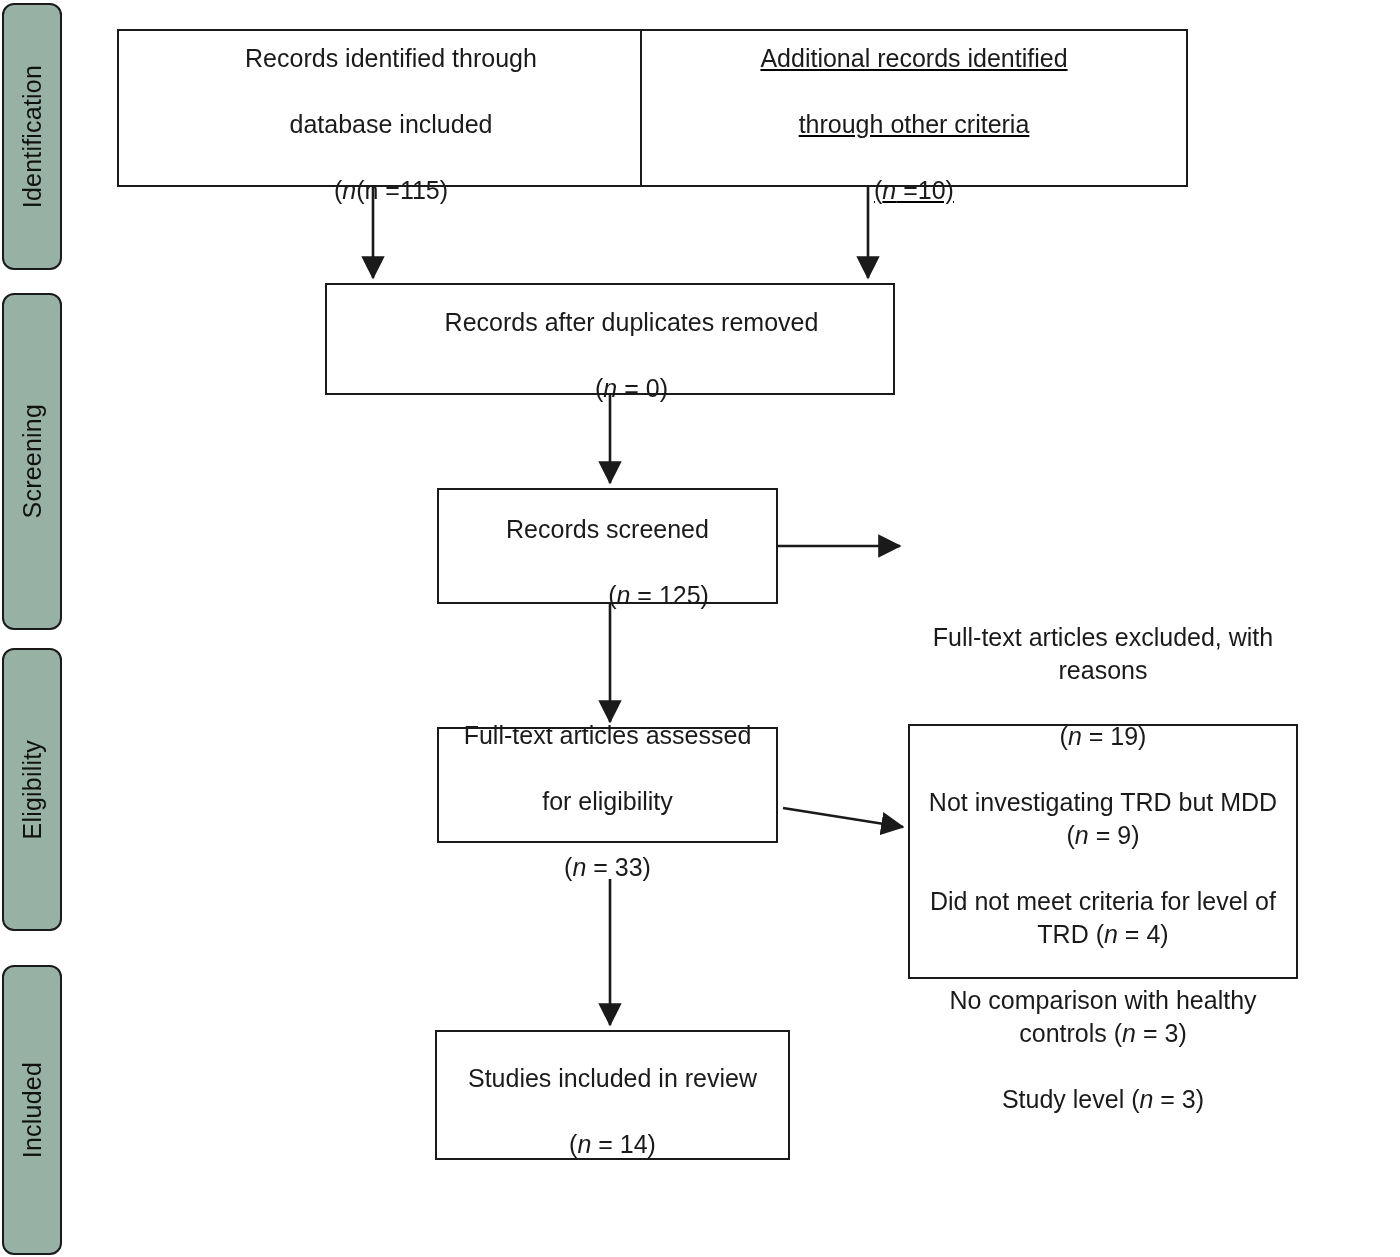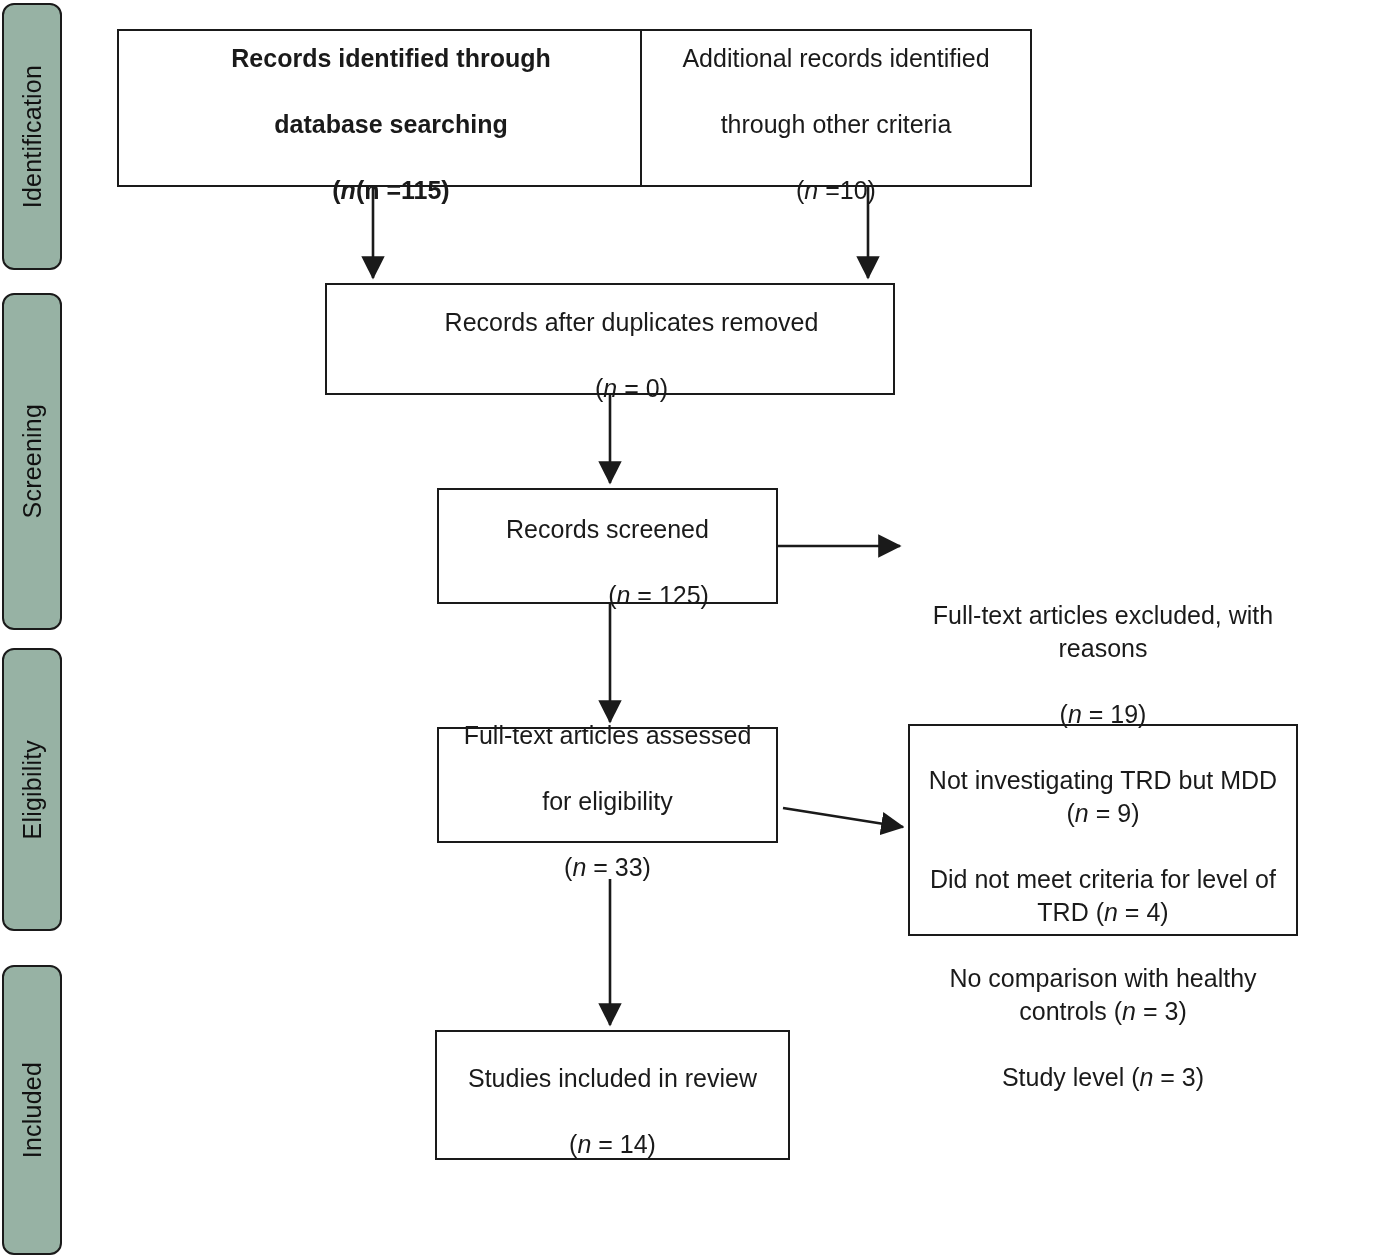--- a/index.html
+++ b/index.html
@@ -112,29 +112,29 @@
   </div>
 
   <div class="phase-bar" style="left:2px; top:648px; width:60px; height:283px;">
     <span class="phase-label">Eligibility</span>
   </div>
 
   <div class="phase-bar" style="left:2px; top:965px; width:60px; height:290px;">
     <span class="phase-label">Included</span>
   </div>
 
-  <div class="flow-box" style="left:117px; top:29px; width:548px; height:158px;font-weight:bold;">
+  <div class="flow-box" style="left:117px; top:29px; width:548px; height:158px;">
     <div class="box-text">
       <span>Records identified through</span><br>
-      <span>database searching</span><br>
+      <span>database included</span><br>
       <span>(<i>n</i>(n =115)</span>
     </div>
   </div>
 
-  <div class="flow-box" style="left:640px; top:29px; width:392px; height:158px;">
+  <div class="flow-box" style="left:640px; top:29px; width:548px; height:158px;text-decoration:underline;">
     <div class="box-text">
       <span>Additional records identified</span><br>
       <span>through other criteria</span><br>
       <span>(<i>n</i> =10)</span>
     </div>
   </div>
 
   <div class="flow-box" style="left:325px; top:283px; width:570px; height:112px;padding-left:43px;">
     <div class="box-text">
       <span>Records after duplicates removed</span><br>
@@ -151,21 +151,21 @@
 
 
   <div class="flow-box" style="left:437px; top:727px; width:341px; height:116px;">
     <div class="box-text">
       <span>Full-text articles assessed</span><br>
       <span>for eligibility</span><br>
       <span>(<i>n</i> = 33)</span>
     </div>
   </div>
 
-  <div class="flow-box align-top" style="left:908px; top:724px; width:390px; height:212px;">
+  <div class="flow-box align-top" style="left:908px; top:724px; width:390px; height:255px;">
     <div class="box-text">
       <span>Full-text articles excluded, with reasons</span><br>
       <span>(<i>n</i> = 19)</span><br>
       <span><span>Not investigating TRD but MDD</span> <span>(<i>n</i> = 9)</span></span><br>
       <span><span>Did not meet criteria for level of TRD</span> <span>(<i>n</i> = 4)</span></span><br>
       <span><span>No comparison with healthy controls</span> <span>(<i>n</i> = 3)</span></span><br>
       <span><span>Study level</span> <span>(<i>n</i> = 3)</span></span>
     </div>
   </div>
 

